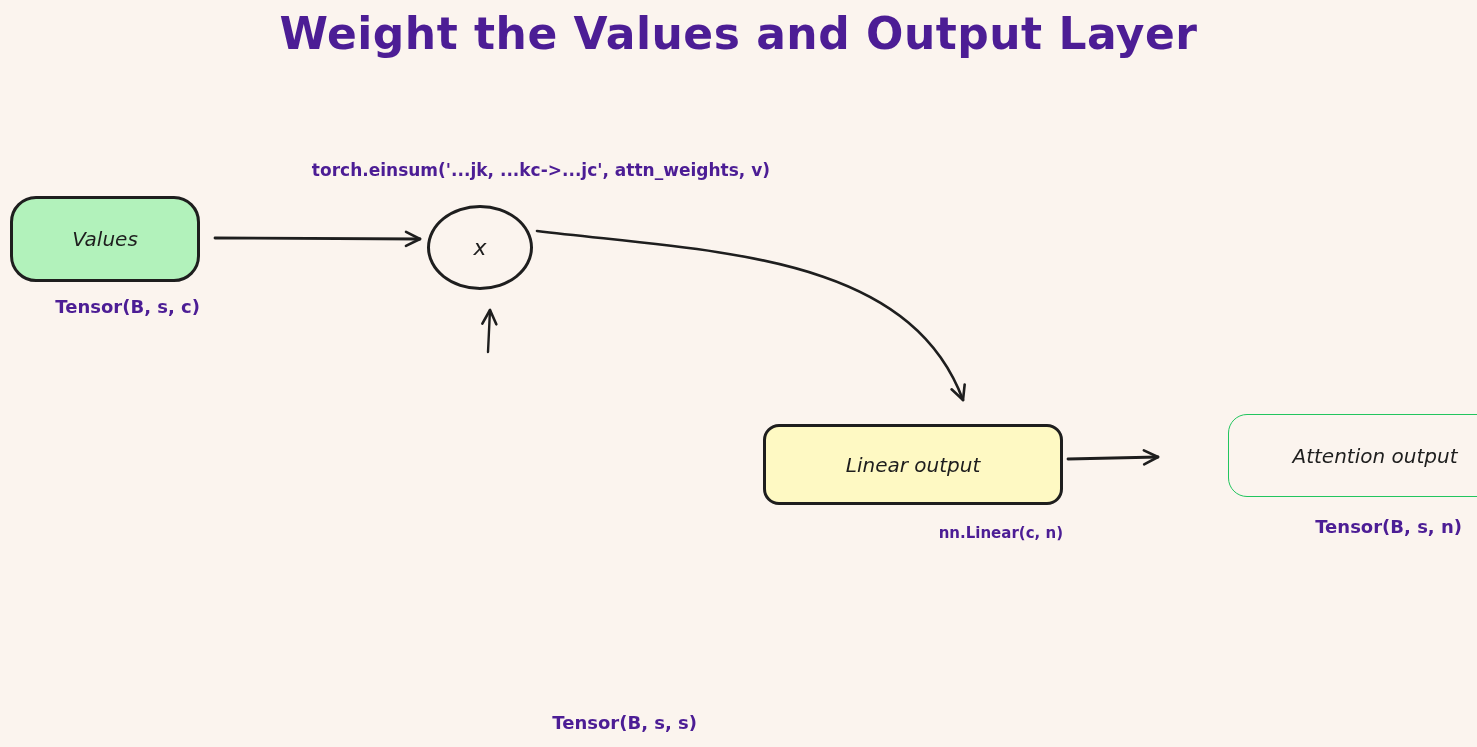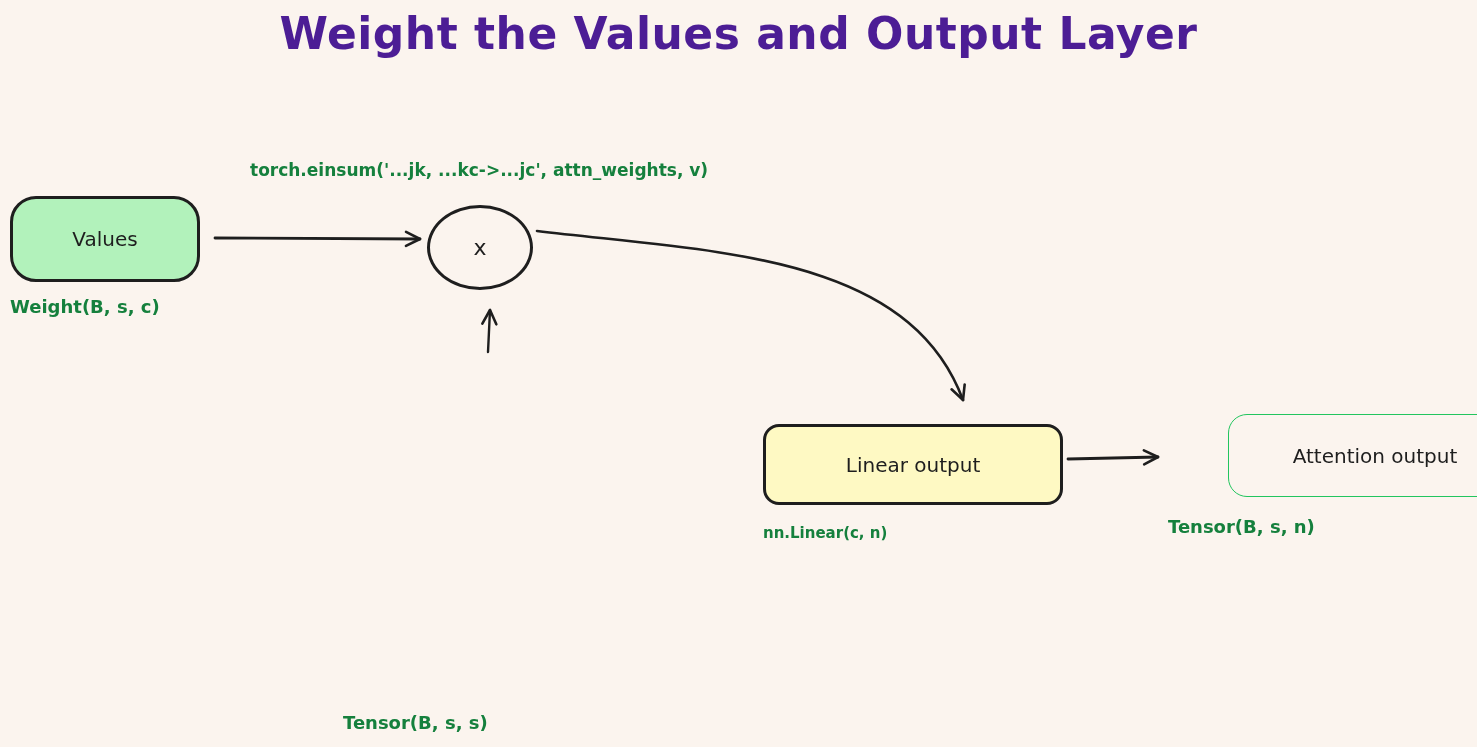--- a/index.html
+++ b/index.html
@@ -15,35 +15,36 @@
   .abs { position: absolute; }
   .title {
     top: 8px; left: 0; width: 100%;
     text-align: center;
     font-size: 44px;
     font-weight: 700;
     letter-spacing: 0.5px;
     color: #4c1d95;
   }
   .code-label {
-    color: #15803d;
+    color: #4c1d95;
     font-weight: 700;
-    text-align: left;
+    text-align: right;
   }
   .einsum-label {
     left: 250px; top: 160px; width: 520px;
     font-size: 17px;
   }
   .node {
     display: flex;
     align-items: center;
     justify-content: center;
     box-sizing: border-box;
     font-size: 20px;
     font-weight: 400;
+    font-style: italic;
   }
   .values-node {
     left: 10px; top: 196px; width: 190px; height: 86px;
     background: #b2f2bb;
     border: 3px solid #1e1e1e;
     border-radius: 26px;
   }
   .values-tensor { left: 10px; top: 296px; width: 190px; font-size: 18px; }
   .multiply-node {
     left: 427px; top: 205px; width: 106px; height: 85px;
@@ -91,21 +92,21 @@
 
 <div class="canvas">
 
   <div class="abs title">Weight the Values and Output Layer</div>
 
   <div class="abs code-label einsum-label">torch.einsum('...jk, ...kc-&gt;...jc', attn_weights, v)</div>
 
   <div class="abs node values-node">
     <span>Values</span>
   </div>
-  <div class="abs code-label values-tensor">Weight(B, s, c)</div>
+  <div class="abs code-label values-tensor">Tensor(B, s, c)</div>
 
   <div class="abs node multiply-node">
     <span>x</span>
   </div>
 
   <div class="abs code-label attn-weights-tensor">Tensor(B, s, s)</div>
 
   <div class="abs node linear-node">
     <span>Linear output</span>
   </div>

